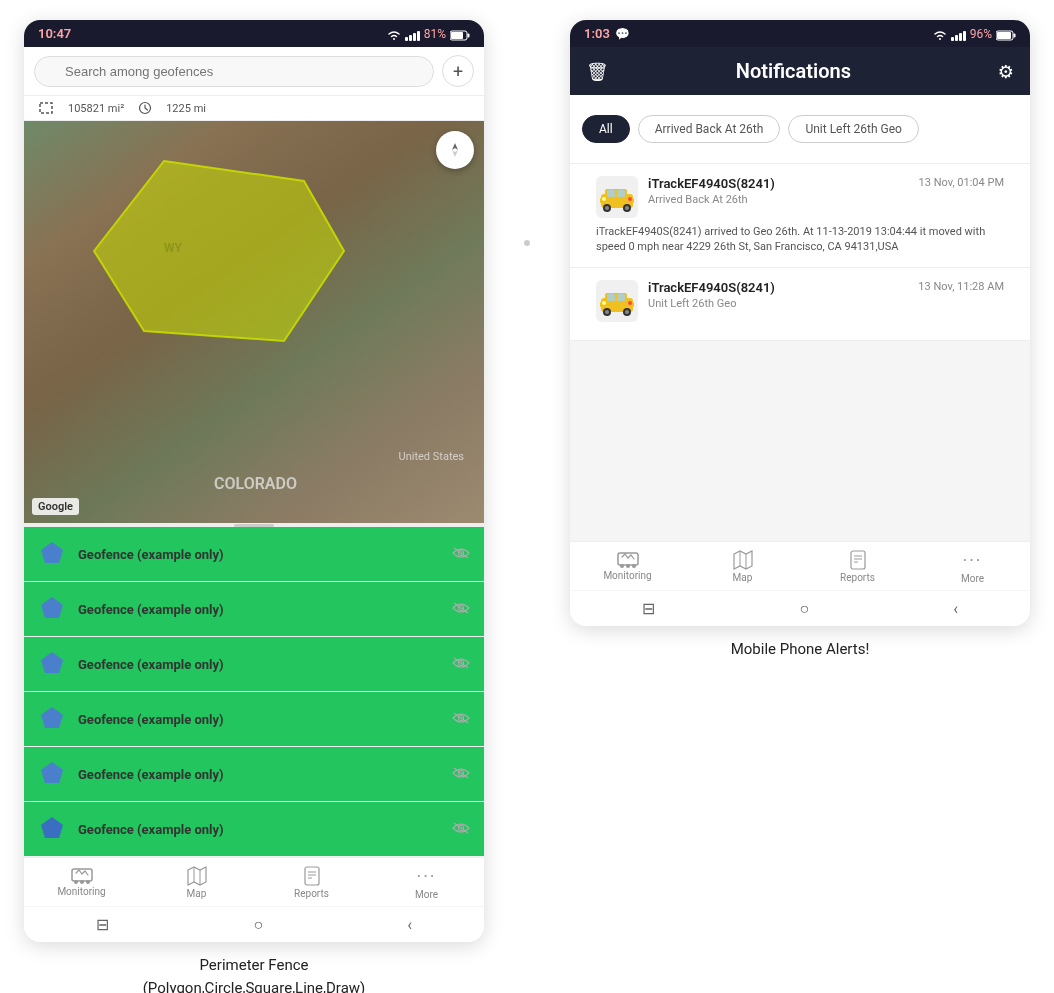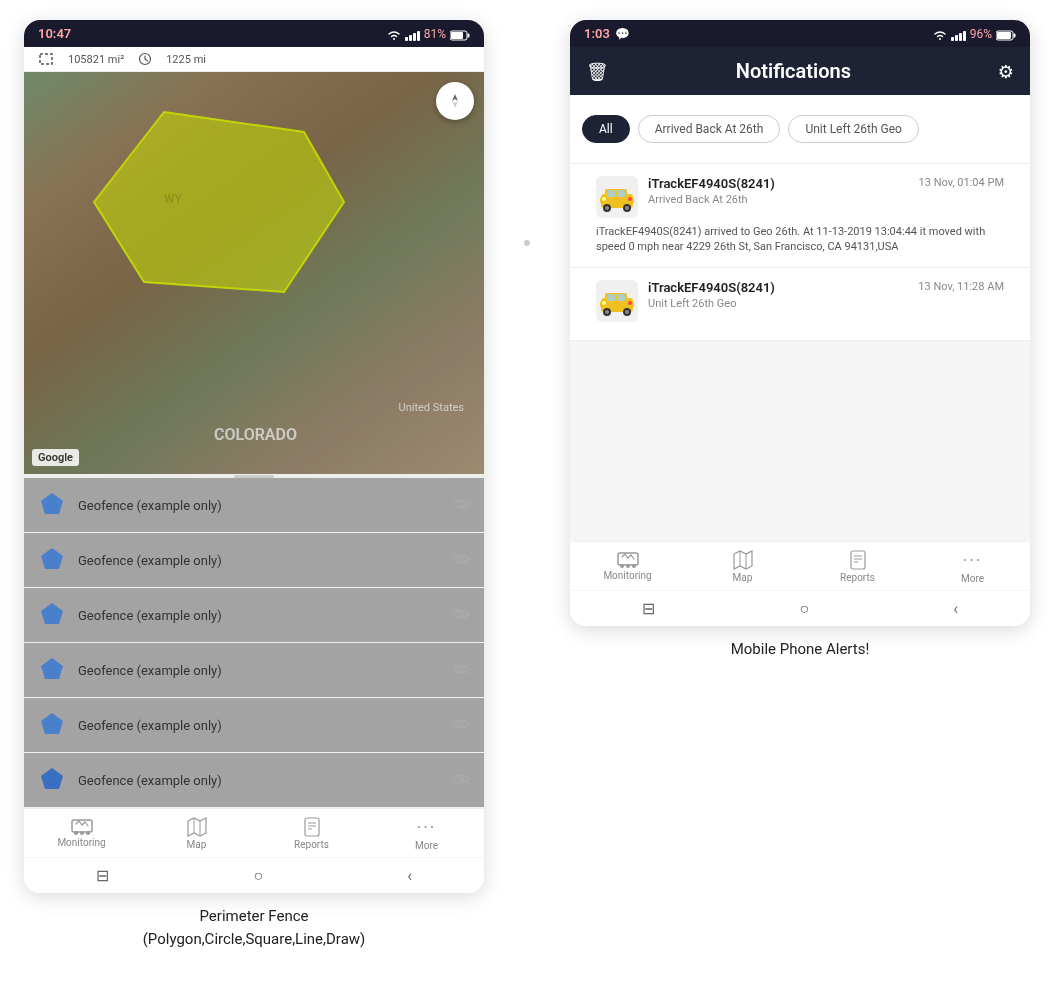--- a/index.html
+++ b/index.html
@@ -203,22 +203,23 @@
 
     .scroll-dot {
       width: 40px;
       height: 3px;
       background: #ccc;
       border-radius: 2px;
     }
 
     
     .geofence-list {
-      background: #a3a3a3;
+      background: #22c55e;
       flex: 1;
+      font-weight: bold;
     }
 
     .geofence-item {
       display: flex;
       align-items: center;
       padding: 13px 14px;
       border-bottom: 1px solid #f0f0f0;
       gap: 12px;
     }
 
@@ -434,20 +435,27 @@
           <span style="font-size:12px;">81%</span>
 
           <svg width="20" height="11" viewBox="0 0 20 11">
             <rect x="0" y="1" width="17" height="9" rx="2" stroke="white" stroke-width="1" fill="none"></rect>
             <rect x="17.5" y="3.5" width="2" height="4" rx="1" fill="white"></rect>
             <rect x="1" y="2" width="12" height="7" rx="1" fill="white"></rect>
           </svg>
         </div>
       </div>
 
+      <div class="search-bar">
+        <div class="search-wrapper">
+          <span class="search-icon-inside">🔍</span>
+          <input class="search-input" type="text" readonly="" style="width: 100%; border: 1px solid rgb(221, 221, 221); border-radius: 20px; padding: 7px 14px 7px 30px; font-size: 13px; color: rgb(153, 153, 153); background: rgb(248, 248, 248); outline: none;" placeholder="Search among geofences">
+        </div>
+        <div class="add-btn">+</div>
+      </div>
 
       <div class="stats-bar">
         <svg width="16" height="14" viewBox="0 0 16 14">
           <path d="M2 2 L14 2 L14 12 L2 12 Z" fill="none" stroke="#555" stroke-width="1.5" stroke-dasharray="3,2"></path>
         </svg>
         <span>105821 mi²</span>
         <svg width="14" height="14" viewBox="0 0 14 14">
           <circle cx="7" cy="7" r="5.5" fill="none" stroke="#555" stroke-width="1.2"></circle>
           <path d="M7 4 L7 7 L9.5 9" stroke="#555" stroke-width="1.2" stroke-linecap="round" fill="none"></path>
         </svg>

